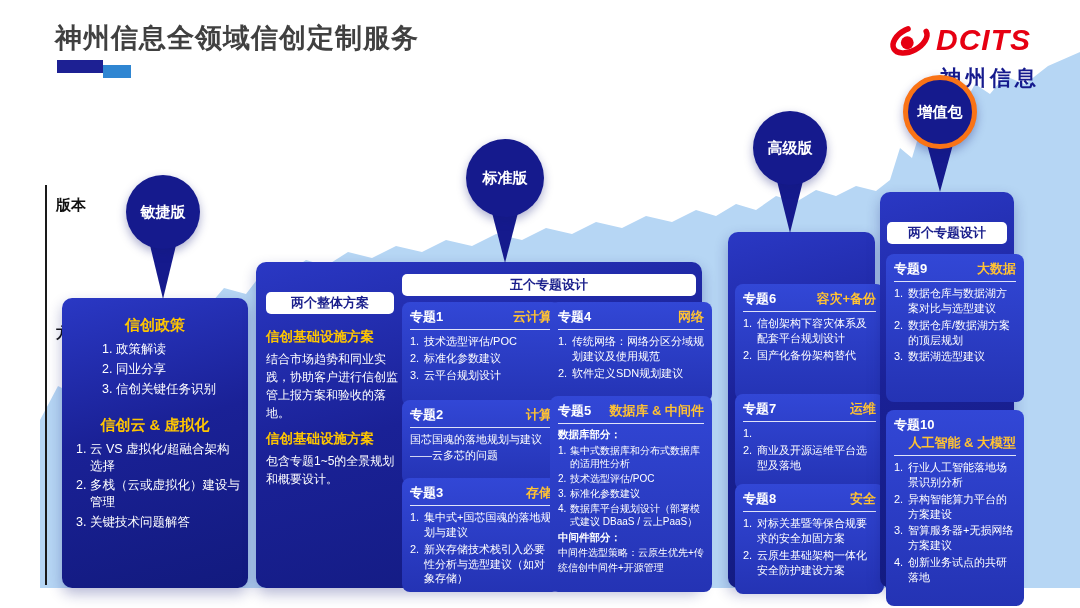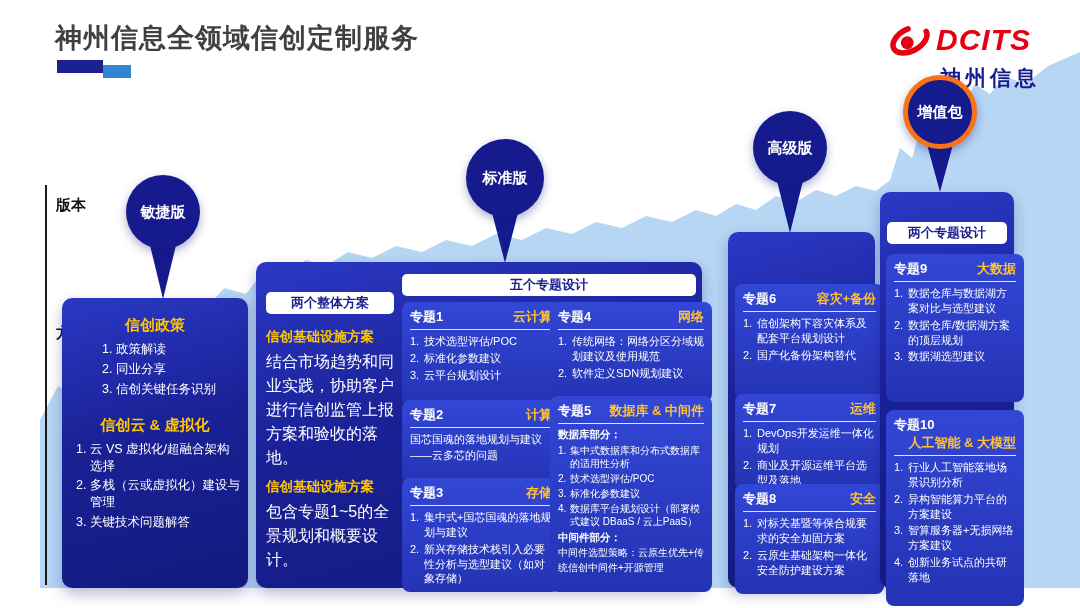--- a/index.html
+++ b/index.html
@@ -34,21 +34,21 @@
         border-radius:5px;text-align:center;line-height:22px;height:22px;z-index:4;}
   
   .p1-inner{padding:10px 8px;color:#fff;}
   .sec-title{color:#ffc600;font-weight:bold;font-size:15px;text-align:center;margin:8px 0 6px;}
   .p1 .list1{padding-left:32px;}
   .p1 .list2{padding-left:6px;}
   .p1 .li{font-size:12.5px;margin:3px 0;}
   
   .ovcol{position:absolute;left:10px;top:60px;width:132px;}
   .ov-title{color:#ffc600;font-weight:bold;font-size:13.5px;margin:6px 0 4px;}
-  .ov-text{color:#fff;font-size:16px;line-height:1.5;margin-bottom:8px;}
+  .ov-text{color:#fff;font-size:12px;line-height:1.5;margin-bottom:8px;}
   
   .tbox{position:absolute;border-radius:8px;padding:6px 8px;color:#fff;overflow:hidden;
         background:linear-gradient(180deg,#3247d6 0%,#2433b4 100%);}
   .thead{display:flex;justify-content:space-between;align-items:flex-end;flex-wrap:wrap;
          border-bottom:1px solid rgba(255,255,255,.85);padding-bottom:3px;margin-bottom:4px;}
   .tlabel{font-weight:bold;font-size:13px;color:#fff;}
   .tname{font-weight:bold;font-size:13px;color:#ffc233;text-align:right;margin-left:auto;}
   .li{display:flex;font-size:11px;line-height:1.35;margin:2px 0;}
   .li .num{width:14px;flex:0 0 auto;}
   .li .txt{flex:1;}
@@ -261,21 +261,20 @@
     </div>
 
     <div class="tbox" style="left:7px;top:162px;width:133px;height:84px;">
       <div class="thead">
         <span class="tlabel">专题7</span>
         <span class="tname">运维</span>
       </div>
       <div>
           <div class="li">
             <span class="num">1.</span>
-            <span class="txt">DevOps开发运维一体化规划</span>
           </div>
           <div class="li">
             <span class="num">2.</span>
             <span class="txt">商业及开源运维平台选型及落地</span>
           </div>
         </div>
     </div>
 
     <div class="tbox" style="left:7px;top:252px;width:133px;height:98px;">
       <div class="thead">

